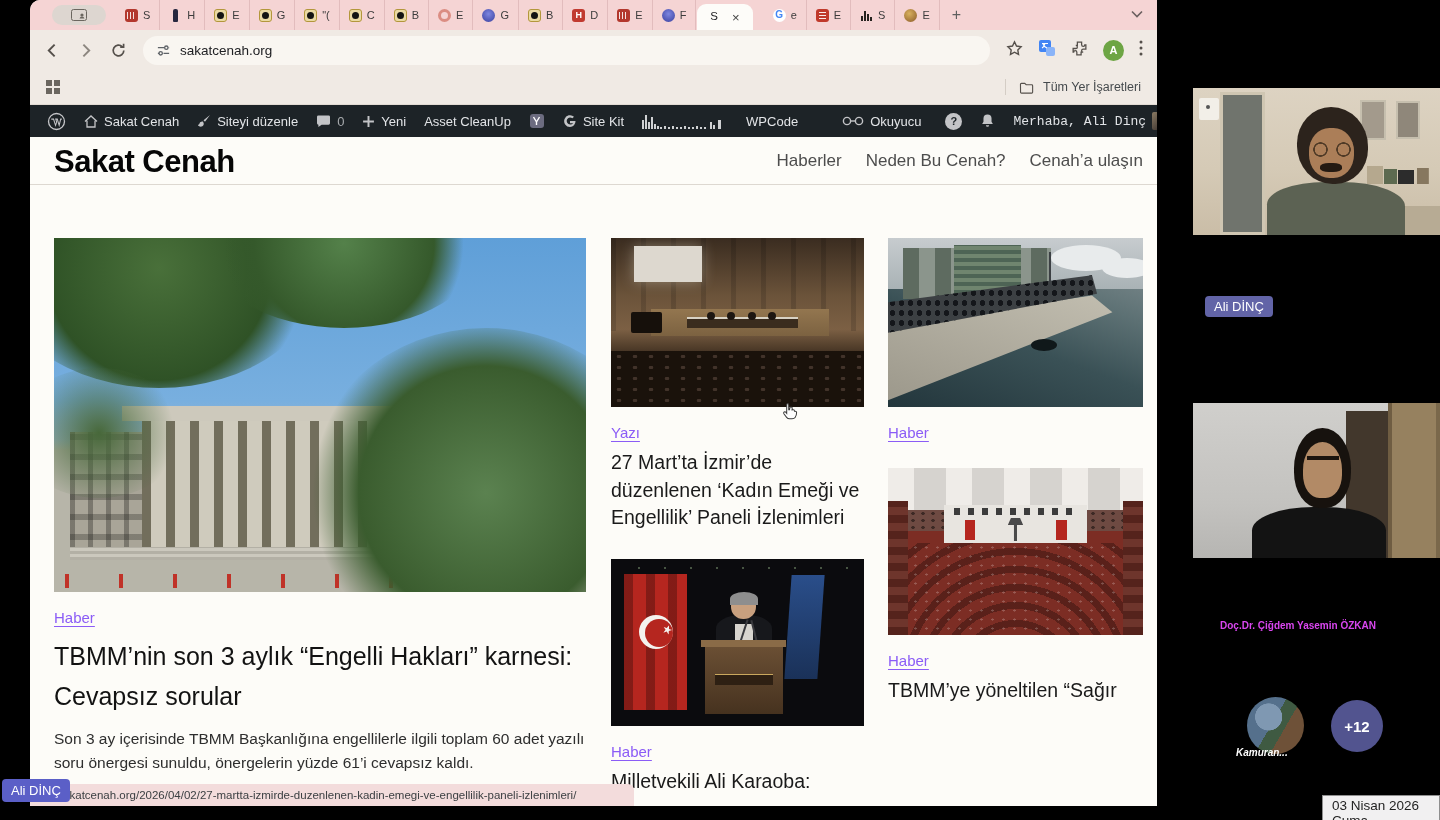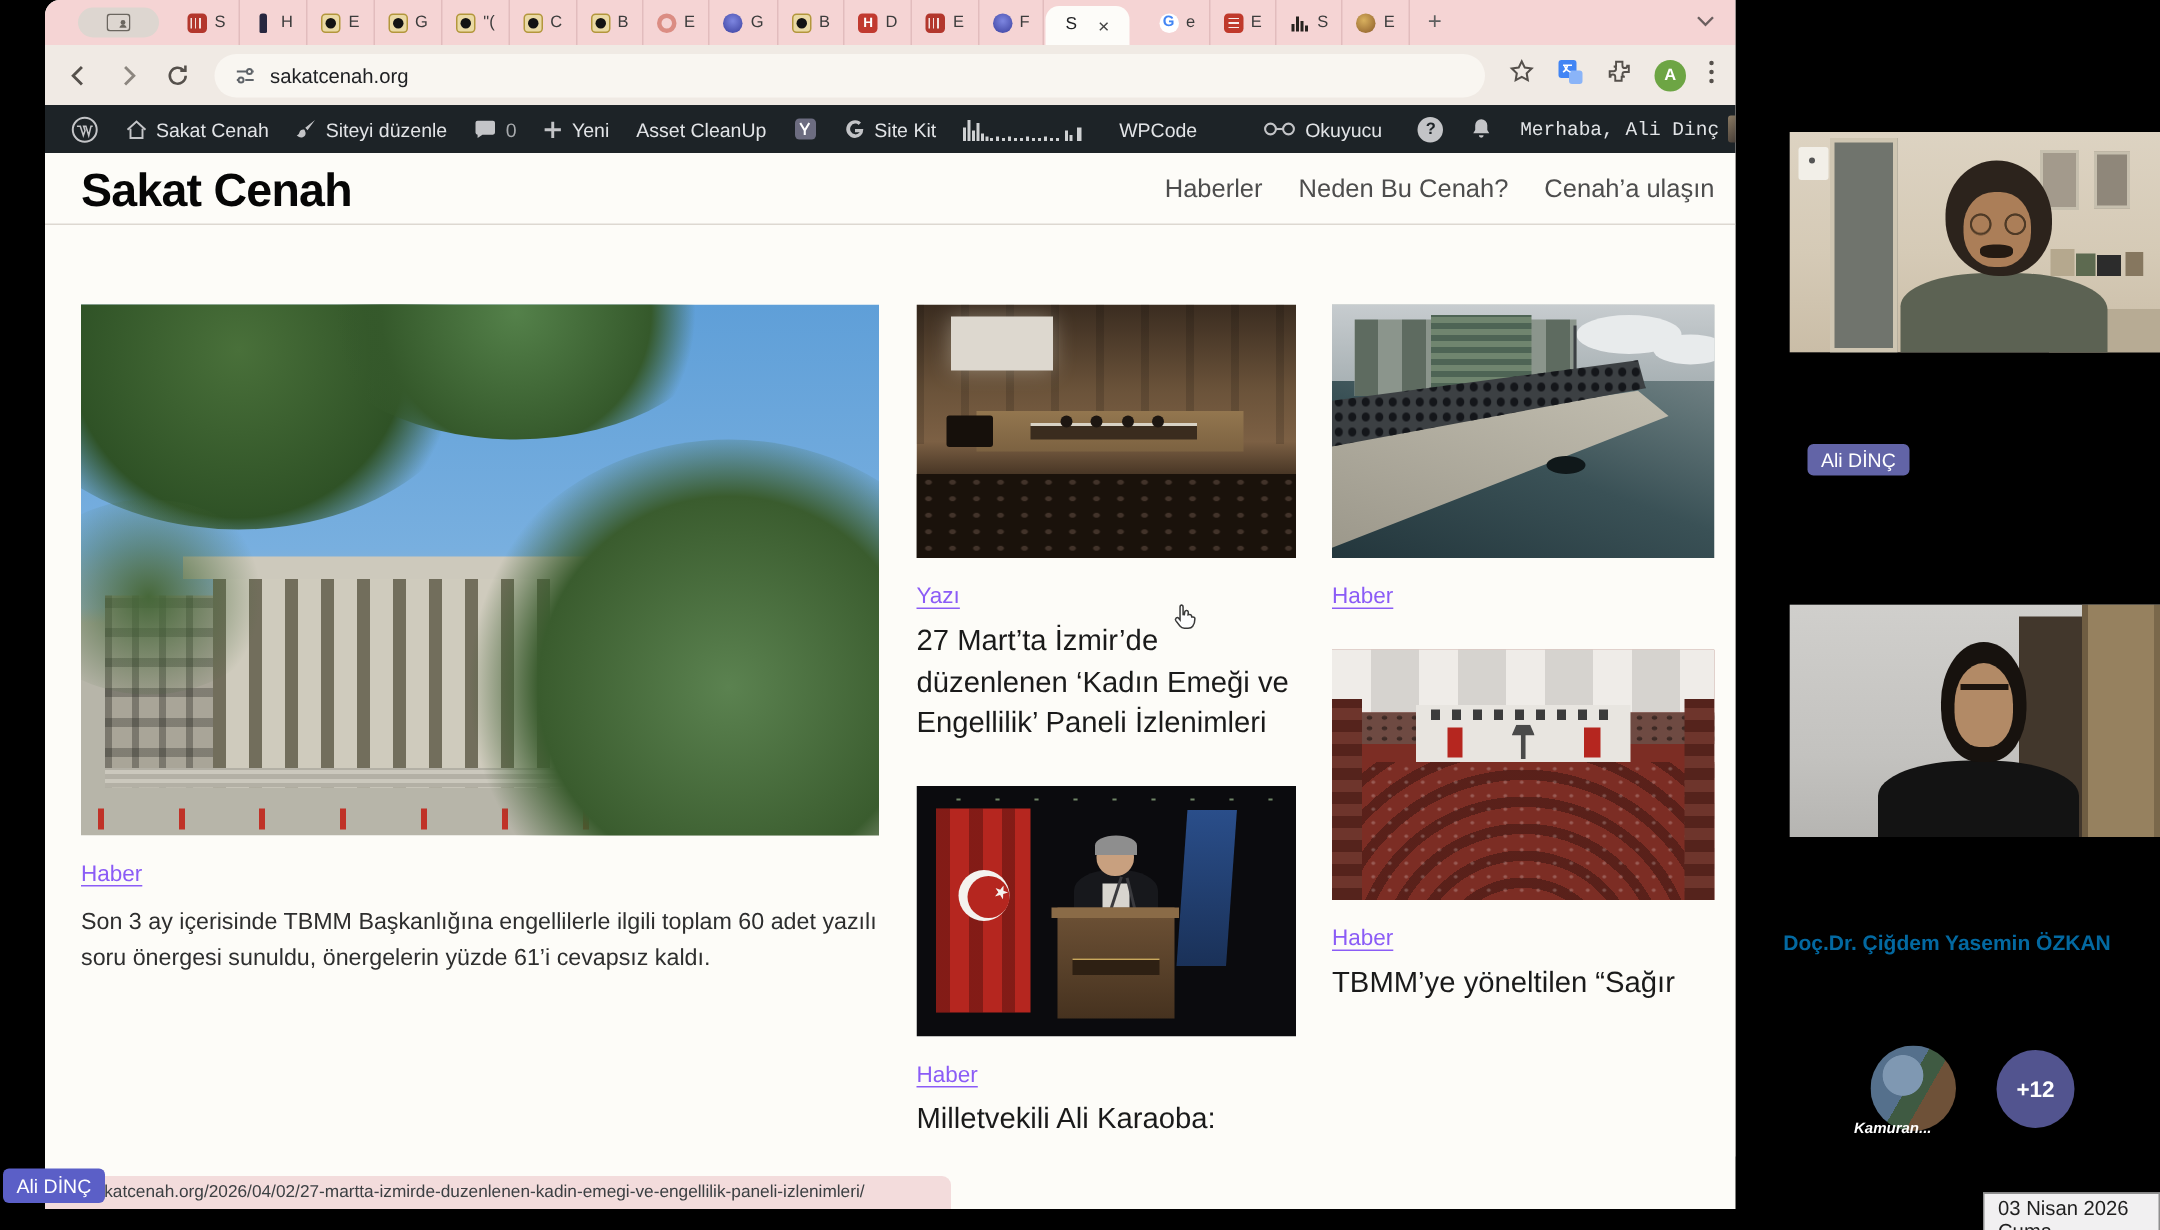--- a/index.html
+++ b/index.html
@@ -202,21 +202,21 @@
   .t2-bg{position:absolute;inset:0;background:linear-gradient(180deg,#d0cfcc 0%,#c3c2bf 65%,#b6b5b2 100%);}
   .t2-wardrobe{right:0;top:0;width:21%;bottom:0;background:linear-gradient(90deg,#6f5d42 0 8%,#96815f 8% 92%,#7a684b 92%);}
   .t2-door{right:21%;top:5%;width:17%;bottom:0;background:#42372c;}
   .t2-body{left:24%;bottom:0;width:54%;height:33%;background:#131313;border-radius:46% 46% 0 0;}
   .t2-hair{left:41%;top:16%;width:23%;height:52%;background:#17120e;border-radius:50% 50% 44% 44%;}
   .t2-face{left:44.5%;top:25%;width:16%;height:36%;background:#b28a66;border-radius:50% 50% 42% 42%;}
   .t2-brow{left:46%;top:34%;width:13%;height:3%;background:#1c140e;}
 
   .p-label{position:absolute;background:#6264a7;color:#fff;font-size:13px;padding:3px 9px;border-radius:4px;}
   .p1-label{left:1205px;top:296px;}
-  .p2-name{position:absolute;left:1160px;top:620px;width:276px;text-align:center;color:#0369a1;font-size:14px;font-weight:bold;}
+  .p2-name{position:absolute;left:1160px;top:620px;width:276px;text-align:center;color:#d946ef;font-size:10px;font-weight:bold;}
   .p3-avatar{position:absolute;left:1247px;top:697px;width:57px;height:57px;border-radius:50%;
       background:radial-gradient(circle at 38% 35%,#7f98b2 0 26%,transparent 27%),
                  linear-gradient(120deg,#55708c 0 45%,#3f5a42 45% 62%,#6e5138 62%);}
   .p3-name{position:absolute;left:1236px;top:747px;width:80px;color:#fff;font-size:10px;font-weight:bold;font-style:italic;}
   .overflow-circle{position:absolute;left:1331px;top:700px;width:52px;height:52px;border-radius:50%;background:#52548f;
       color:#fff;font-size:15px;font-weight:bold;display:flex;align-items:center;justify-content:center;}
   .date-tip{position:absolute;left:1322px;top:795px;background:#f1f0f1;border:1px solid #8f8f8f;color:#1f1f1f;
       font-size:13.5px;padding:2px 9px;}
 </style>
 </head>
@@ -364,20 +364,30 @@
         <span>
           <svg width="4" height="16" viewBox="0 0 4 16">
               <circle cx="2" cy="2" r="1.5" fill="#55504b"></circle>
               <circle cx="2" cy="8" r="1.5" fill="#55504b"></circle>
               <circle cx="2" cy="14" r="1.5" fill="#55504b"></circle>
             </svg>
         </span>
       </div>
     </div>
 
+    <div class="bookmarks">
+      <span class="apps-grid"></span>
+      <div class="bm-right">
+        <span class="bm-divider"></span>
+        <svg width="15" height="13" viewBox="0 0 16 14">
+          <path d="M1.5 3.5a1 1 0 011-1h3.6L7.6 4h6a1 1 0 011 1v7a1 1 0 01-1 1h-11a1 1 0 01-1-1z" fill="none" stroke="#55504b" stroke-width="1.2"></path>
+        </svg>
+        <span>Tüm Yer İşaretleri</span>
+      </div>
+    </div>
 
     <div class="wpbar">
       <span class="wpitem">
         <svg width="19" height="19" viewBox="0 0 20 20">
           <circle cx="10" cy="10" r="8.4" fill="none" stroke="#c3c4c7" stroke-width="1.4"></circle>
           <path d="M4.5 7.5h2.4L9 14l1.2-3.4L9.2 7.5h1.6l2 6.5 1.6-6.5h1.2" fill="none" stroke="#c3c4c7" stroke-width="1.1"></path>
         </svg>
       </span>
       <span class="wpitem">
         <svg width="14" height="13" viewBox="0 0 14 13">
@@ -495,20 +505,21 @@
                 <div class="blg-steps"></div>
               </div>
             <div class="cones abs"></div>
             <div class="fol fol-a"></div>
               <div class="fol fol-b"></div>
               <div class="fol fol-c"></div>
               <div class="fol fol-d"></div>
           </div>
         </div>
         <a class="cat">Haber</a>
+        <div class="title-lg">TBMM’nin son 3 aylık “Engelli Hakları” karnesi: Cevapsız sorular</div>
         <div class="excerpt">Son 3 ay içerisinde TBMM Başkanlığına engellilerle ilgili toplam 60 adet yazılı soru önergesi sunuldu, önergelerin yüzde 61’i cevapsız kaldı.</div>
       </div>
 
       <div class="col col-mid">
         <div class="thumb" style="height:169px;">
           <div class="sc sc-panel">
             <div class="abs pn-wallstripes"></div>
               <div class="abs pn-screen"></div>
             <div class="abs pn-stage"></div>
               <div class="abs pn-piano"></div>

